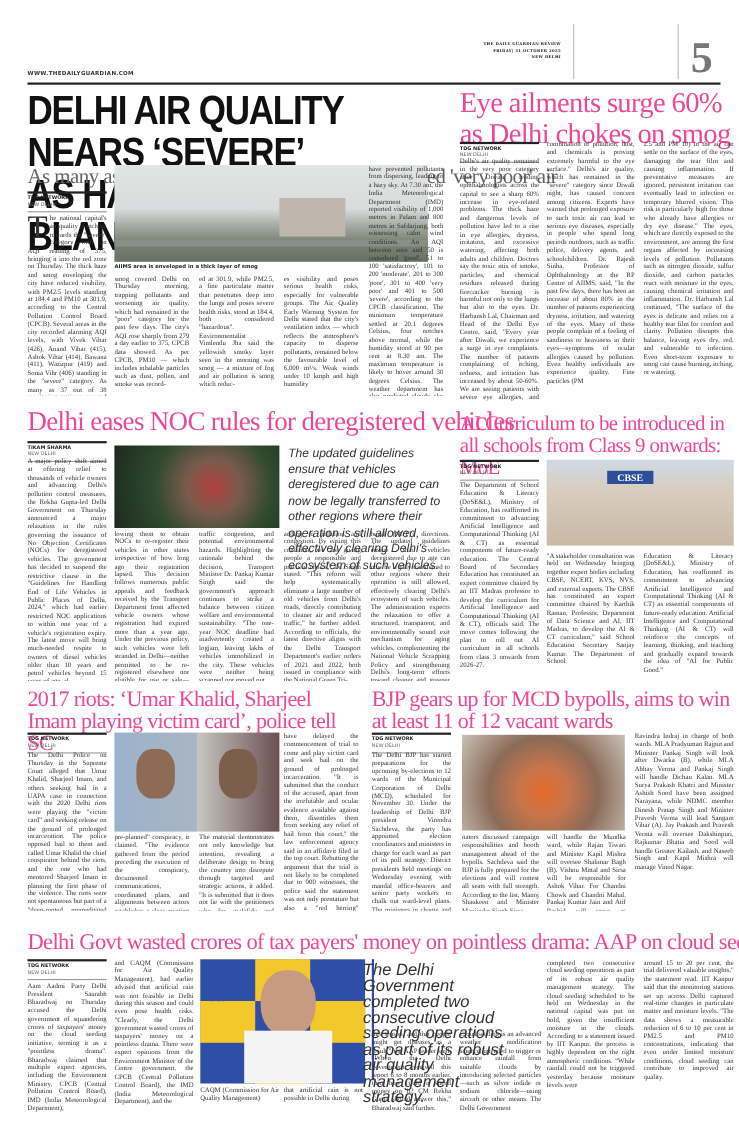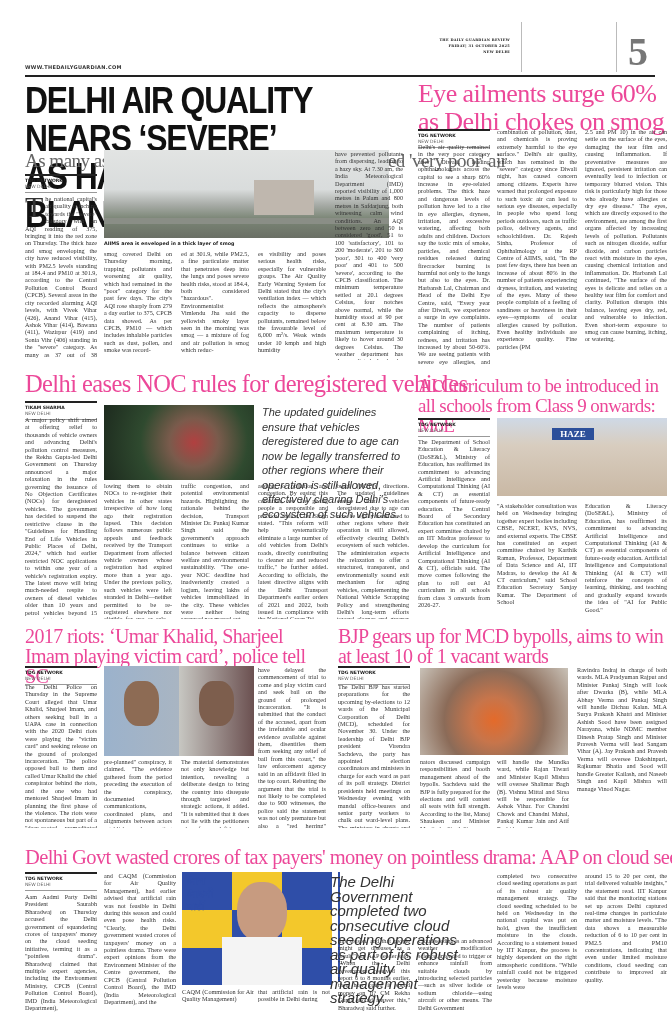--- a/index.html
+++ b/index.html
@@ -78,39 +78,39 @@
 <div class="abs col" style="left:181px;top:482px;width:68px;height:137px">traffic congestion, and potential environmental hazards. Highlighting the rationale behind the decision, Transport Minister Dr. Pankaj Kumar Singh said the government's approach continues to strike a balance between citizen welfare and environmental sustainability. "The one-year NOC deadline had inadvertently created a logjam, leaving lakhs of vehicles immobilized in the city. These vehicles were neither being scrapped nor moved out,</div>
 <div class="abs col" style="left:258px;top:482px;width:70px;height:137px">adding to pollution and congestion. By easing this condition, we are giving people a responsible and practical choice," Dr. Singh stated. "This reform will help systematically eliminate a large number of old vehicles from Delhi's roads, directly contributing to cleaner air and reduced traffic," he further added. According to officials, the latest directive aligns with the Delhi Transport Department's earlier orders of 2021 and 2022, both issued in compliance with the National Green Tri-</div>
 <div class="abs col" style="left:337px;top:482px;width:72px;height:137px">bunal (NGT)'s directions. The updated guidelines ensure that vehicles deregistered due to age can now be legally transferred to other regions where their operation is still allowed, effectively clearing Delhi's ecosystem of such vehicles. The administration expects the relaxation to offer a structured, transparent, and environmentally sound exit mechanism for aging vehicles, complementing the National Vehicle Scrapping Policy and strengthening Delhi's long-term efforts toward cleaner and greener mobility.</div>
 
 <div class="abs hs" style="left:418px;top:376px;width:254px;font-size:19px;line-height:20px">AI Curriculum to be introduced in all schools from Class 9 onwards: MoE</div>
 <div class="abs byline" style="left:418px;top:418px;width:72px">
   <div class="by"><b>TDG NETWORK</b><span>NEW DELHI</span></div>
 </div>
 <div class="abs col" style="left:418px;top:438px;width:72px;height:181px">The Department of School Education &amp; Literacy (DoSE&amp;L), Ministry of Education, has reaffirmed its commitment to advancing Artificial Intelligence and Computational Thinking (AI &amp; CT) as essential components of future-ready education. The Central Board of Secondary Education has constituted an expert committee chaired by an IIT Madras professor to develop the curriculum for Artificial Intelligence and Computational Thinking (AI &amp; CT), officials said. The move comes following the plan to roll out AI curriculum in all schools from class 3 onwards from 2026-27.</div>
 <div class="abs ph" style="left:497px;top:418px;width:170px;height:78px;background:linear-gradient(180deg,#cfd9e6 0%,#d8cdbf 35%,#c9b8a4 100%)">
-  <div class="abs" style="left:55px;top:10px;width:42px;height:12px;background:#2c4f9a;color:#fff;font:bold 9px 'Liberation Serif',serif;text-align:center;line-height:12px">HAZE</div>
+  <div class="abs" style="left:55px;top:10px;width:42px;height:12px;background:#2c4f9a;color:#fff;font:bold 9px 'Liberation Serif',serif;text-align:center;line-height:12px">CBSE</div>
 </div>
 <div class="abs col" style="left:497px;top:502px;width:80px;height:117px">"A stakeholder consultation was held on Wednesday bringing together expert bodies including CBSE, NCERT, KVS, NVS, and external experts. The CBSE has constituted an expert committee chaired by Karthik Raman, Professor, Department of Data Science and AI, IIT Madras, to develop the AI &amp; CT curriculum," said School Education Secretary Sanjay Kumar. The Department of School</div>
 <div class="abs col" style="left:585px;top:502px;width:82px;height:117px">Education &amp; Literacy (DoSE&amp;L), Ministry of Education, has reaffirmed its commitment to advancing Artificial Intelligence and Computational Thinking (AI &amp; CT) as essential components of future-ready education. Artificial Intelligence and Computational Thinking (AI &amp; CT) will reinforce the concepts of learning, thinking, and teaching and gradually expand towards the idea of "AI for Public Good."</div>
 
 <div class="abs hs" style="left:25px;top:626px;width:290px;font-size:20px;line-height:20px">2017 riots: ‘Umar Khalid, Sharjeel Imam playing victim card’, police tell SC</div>
 <div class="abs byline" style="left:25px;top:666px;width:72px">
   <div class="by"><b>TDG NETWORK</b><span>NEW DELHI</span></div>
 </div>
 <div class="abs col" style="left:25px;top:683px;width:72px;height:145px">The Delhi Police on Thursday in the Supreme Court alleged that Umar Khalid, Sharjeel Imam, and others seeking bail in a UAPA case in connection with the 2020 Delhi riots were playing the "victim card" and seeking release on the ground of prolonged incarceration. The police opposed bail to them and called Umar Khalid the chief conspirator behind the riots, and the one who had mentored Sharjeel Imam in planning the first phase of the violence. The riots were not spontaneous but part of a "deep-rooted, premeditated and</div>
 <div class="abs ph" style="left:104px;top:666px;width:150px;height:90px;background:linear-gradient(90deg,#9bb2cc 0%,#a9b5c2 50%,#c7c7c2 50%,#6b5050 100%)">
   <div class="abs" style="left:20px;top:15px;width:35px;height:45px;border-radius:40%;background:#8d6b54"></div>
   <div class="abs" style="left:95px;top:15px;width:35px;height:45px;border-radius:40%;background:#7d5e4d"></div>
 </div>
 <div class="abs col" style="left:104px;top:758px;width:68px;height:70px">pre-planned" conspiracy, it claimed. "The evidence gathered from the period preceding the execution of the conspiracy, documented communications, coordinated plans, and alignments between actors establishes a clear meeting of minds," it said.</div>
 <div class="abs col" style="left:181px;top:758px;width:68px;height:70px">The material demonstrates not only knowledge but intention, revealing a deliberate design to bring the country into disrepute through targeted and strategic actions, it added. "It is submitted that it does not lie with the petitioners who for malafide and mischievous reasons</div>
 <div class="abs col" style="left:258px;top:666px;width:68px;height:162px">have delayed the commencement of trial to come and play victim card and seek bail on the ground of prolonged incarceration. "It is submitted that the conduct of the accused, apart from the irrefutable and ocular evidence available against them, disentitles them from seeking any relief of bail from this court," the law enforcement agency said in an affidavit filed in the top court. Rebutting the argument that the trial is not likely to be completed due to 900 witnesses, the police said the statement was not only premature but also a "red herring" manufactured to obtain bail.</div>
 
-<div class="abs hs" style="left:338px;top:626px;width:334px;font-size:20px;line-height:20px">BJP gears up for MCD bypolls, aims to win at least 10 of 1 vacant wards</div>
+<div class="abs hs" style="left:338px;top:626px;width:334px;font-size:20px;line-height:20px">BJP gears up for MCD bypolls, aims to win at least 11 of 12 vacant wards</div>
 <div class="abs byline" style="left:338px;top:666px;width:72px">
   <div class="by"><b>TDG NETWORK</b><span>NEW DELHI</span></div>
 </div>
 <div class="abs col" style="left:338px;top:683px;width:72px;height:145px">The Delhi BJP has started preparations for the upcoming by-elections to 12 wards of the Municipal Corporation of Delhi (MCD), scheduled for November 30. Under the leadership of Delhi BJP president Virendra Sachdeva, the party has appointed election coordinators and ministers in charge for each ward as part of its poll strategy. District presidents held meetings on Wednesday evening with mandal office-bearers and senior party workers to chalk out ward-level plans. The ministers in charge and coordi-</div>
 <div class="abs ph" style="left:420px;top:668px;width:148px;height:87px;background:radial-gradient(circle at 50% 60%,#e46a2a 0%,#c7754b 25%,#8b6b58 55%,#c9c2b8 100%)"></div>
 <div class="abs col" style="left:420px;top:758px;width:70px;height:70px">nators discussed campaign responsibilities and booth management ahead of the bypolls. Sachdeva said the BJP is fully prepared for the elections and will contest all seats with full strength. According to the list, Manoj Shaukeen and Minister Manjinder Singh Sirsa</div>
 <div class="abs col" style="left:497px;top:758px;width:72px;height:70px">will handle the Mundka ward, while Rajan Tiwari and Minister Kapil Mishra will oversee Shalimar Bagh (B). Vishnu Mittal and Sirsa will be responsible for Ashok Vihar. For Chandni Chowk and Chandni Mahal, Pankaj Kumar Jain and Atif Rashid will serve as coordinators, with Minister</div>
 <div class="abs col" style="left:577px;top:666px;width:90px;height:162px">Ravindra Indraj in charge of both wards. MLA Pradyuman Rajput and Minister Pankaj Singh will look after Dwarka (B), while MLA Abhay Verma and Pankaj Singh will handle Dichau Kalan. MLA Surya Prakash Khatri and Minister Ashish Sood have been assigned Narayana, while NDMC member Dinesh Pratap Singh and Minister Pravesh Verma will lead Sangam Vihar (A). Jay Prakash and Pravesh Verma will oversee Dakshinpuri, Rajkumar Bhatia and Sood will handle Greater Kailash, and Naseeb Singh and Kapil Mishra will manage Vinod Nagar.</div>
 
 <div class="abs hs" style="left:25px;top:846px;width:645px;font-size:20.5px;white-space:nowrap">Delhi Govt wasted crores of tax payers' money on pointless drama: AAP on cloud seeding</div>

